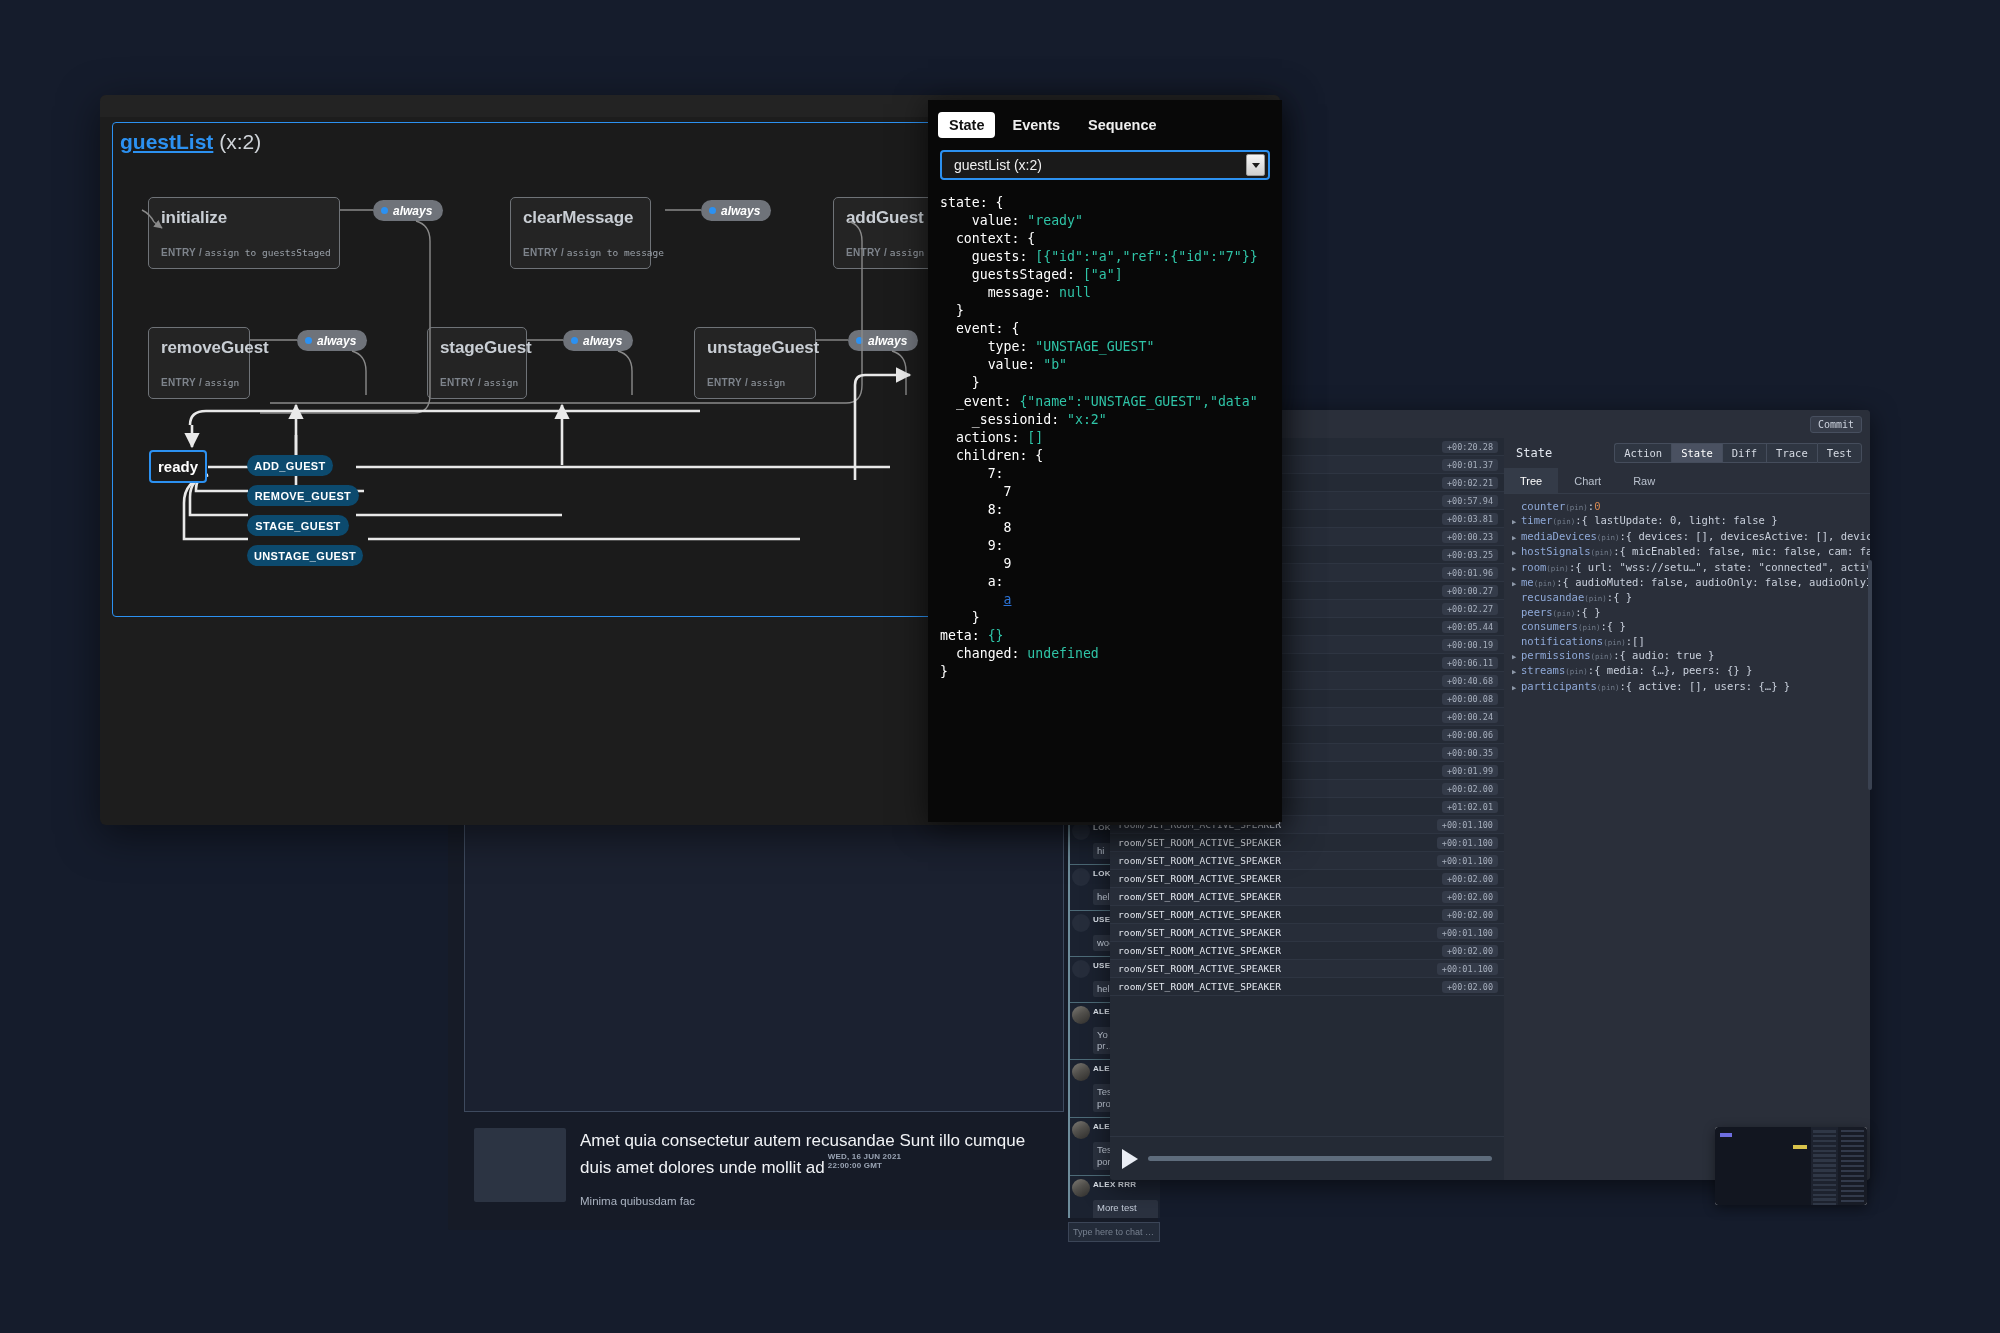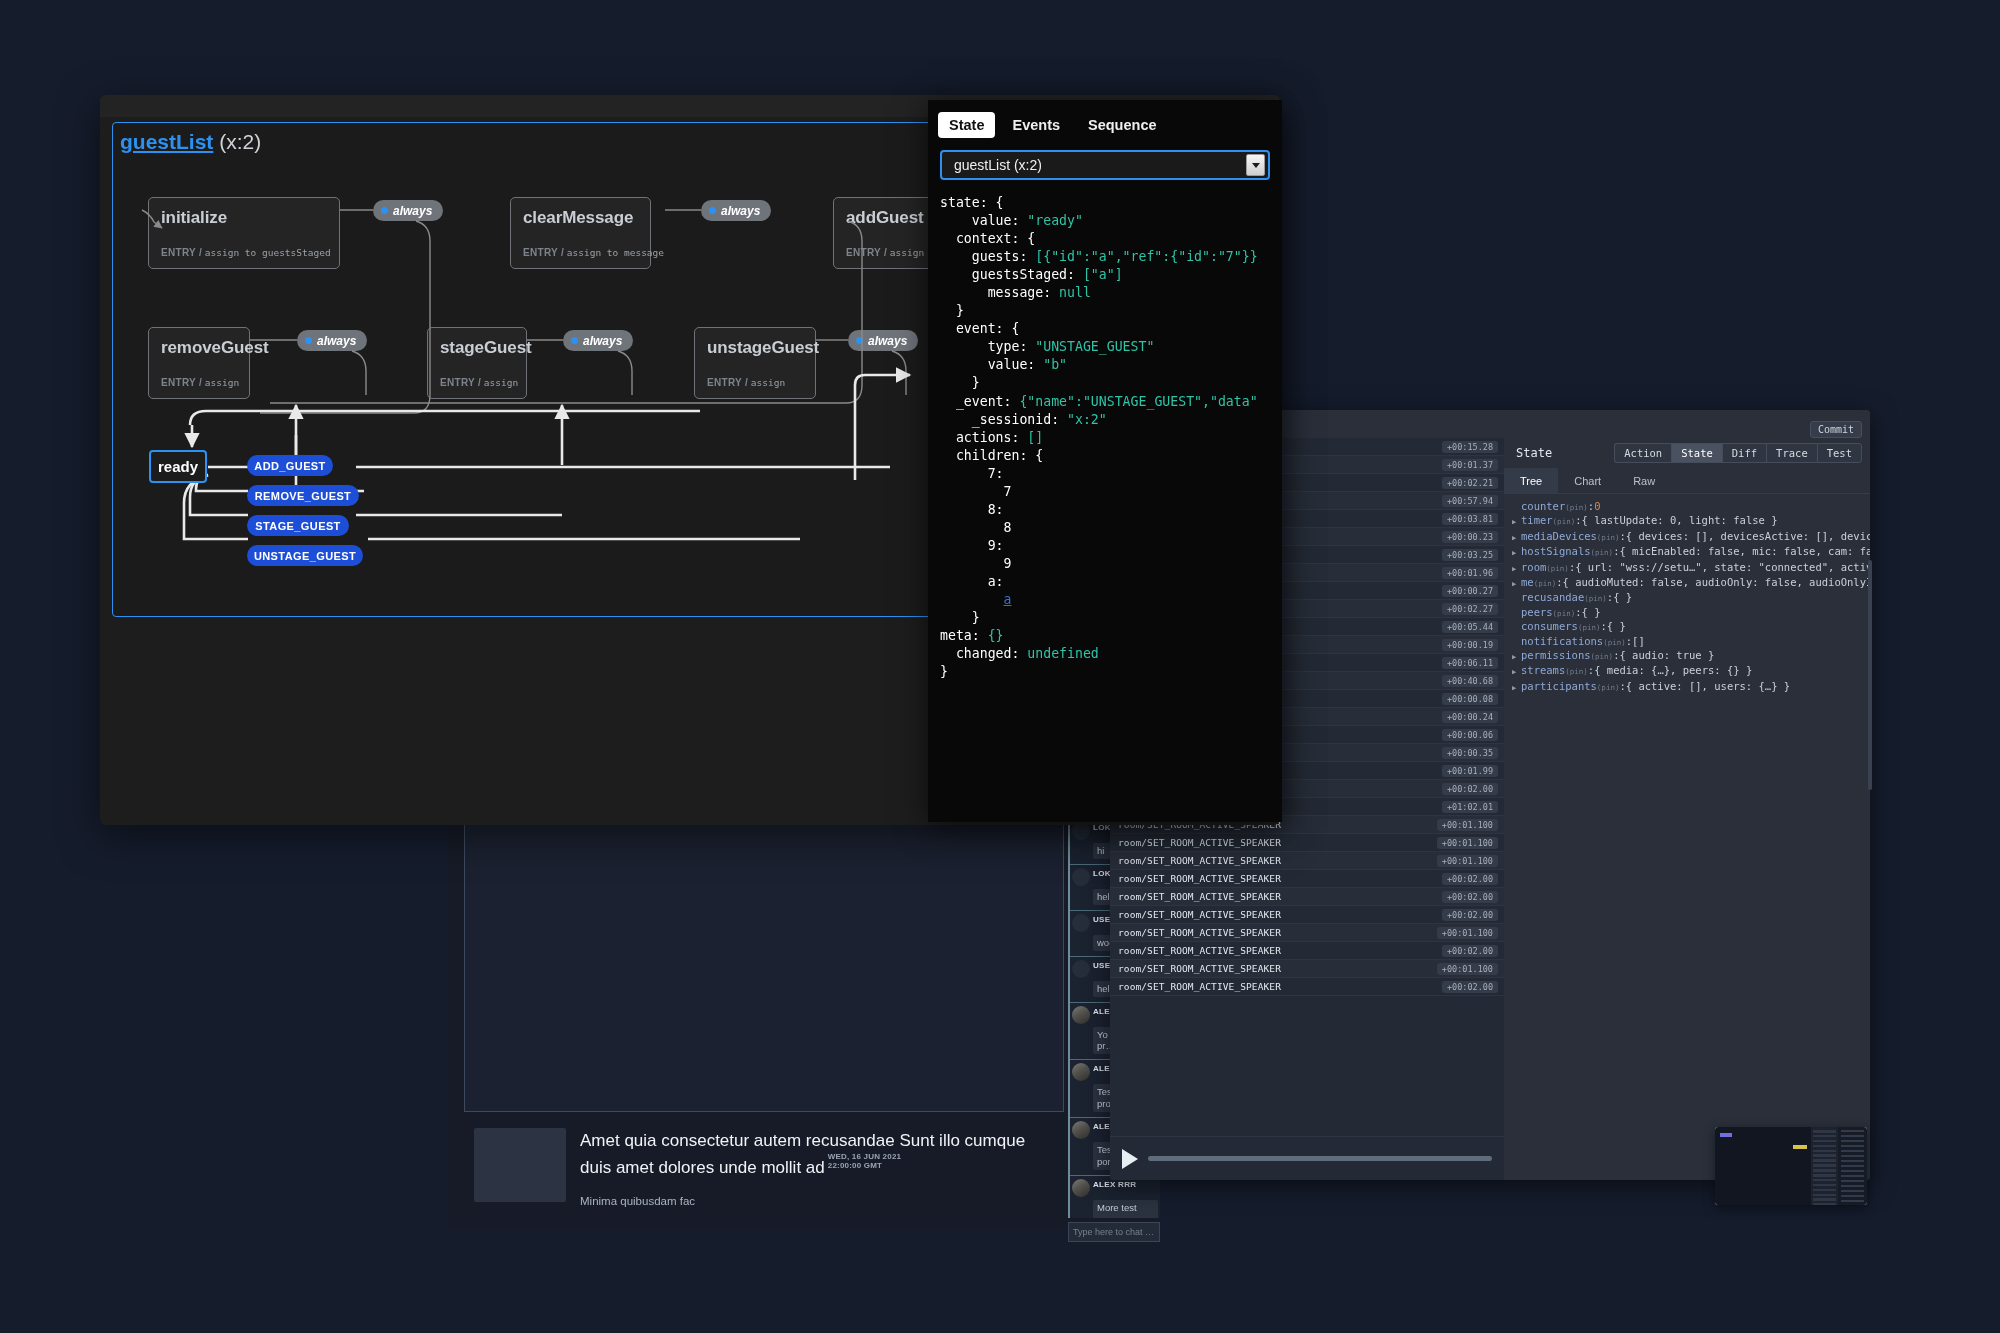--- a/index.html
+++ b/index.html
@@ -64,21 +64,21 @@
   }
 
   
   .devtools {
     position: absolute; left: 1110px; top: 410px; width: 760px; height: 770px;
     background: #2a2f3a; border-radius: 4px;
     box-shadow: 0 6px 26px rgba(0,0,0,.55);
     overflow: hidden; display: flex; flex-direction: column;
   }
   .dt-topbar {
-    height: 28px; background: #2a2f3a; display: flex; align-items: flex-end;
+    height: 28px; background: #2a2f3a; display: flex; align-items: center;
     justify-content: flex-end; padding: 0 8px;
   }
   .dt-commit {
     background: #363c49; color: #cdd3de; border: 1px solid #474f5f;
     border-radius: 3px; font-size: 10px; padding: 2px 7px;
     font-family: "DejaVu Sans Mono", monospace;
   }
   .dt-body { flex: 1; display: flex; min-height: 0; }
 
   
@@ -189,21 +189,21 @@
   .always-txt { color: #ffffff; font-size: 12px; font-style: italic; font-weight: 700; }
 
   .state-ready {
     position: absolute; left: 149px; top: 450px; width: 58px; height: 33px;
     border: 2px solid #2c91f1; border-radius: 4px; background: #1c1c1c;
     display: flex; align-items: center; justify-content: center;
   }
   .state-ready span { color: #fff; font-size: 15px; font-weight: 700; }
 
   .evt-pill {
-    position: absolute; height: 21px; border-radius: 11px; background: #1d4ed8;
+    position: absolute; height: 21px; border-radius: 11px; background: #0c4a6e;
     display: flex; align-items: center; justify-content: center; padding: 0 12px;
   }
   .evt-pill span { color: #fff; font-size: 11px; font-weight: 700; letter-spacing: .4px; }
 
   
   .inspector {
     position: absolute; left: 928px; top: 100px; width: 354px; height: 722px;
     background: #080808; box-shadow: 0 4px 30px rgba(0,0,0,.6);
     overflow: hidden;
   }
@@ -343,21 +343,21 @@
   <div class="devtools">
     <div class="dt-topbar">
       <button class="dt-commit">Commit</button>
     </div>
     <div class="dt-body">
 
       <div class="dt-actions">
         <div id="dtActions">
             <div class="dt-action-row">
               <span class="dt-action-name">…T_NAME</span>
-              <span class="dt-action-time">+00:15.28</span>
+              <span class="dt-action-time">+00:20.28</span>
             </div>
             <div class="dt-action-row alt">
               <span class="dt-action-name"></span>
               <span class="dt-action-time">+00:01.37</span>
             </div>
             <div class="dt-action-row">
               <span class="dt-action-name"></span>
               <span class="dt-action-time">+00:02.21</span>
             </div>
             <div class="dt-action-row alt">

